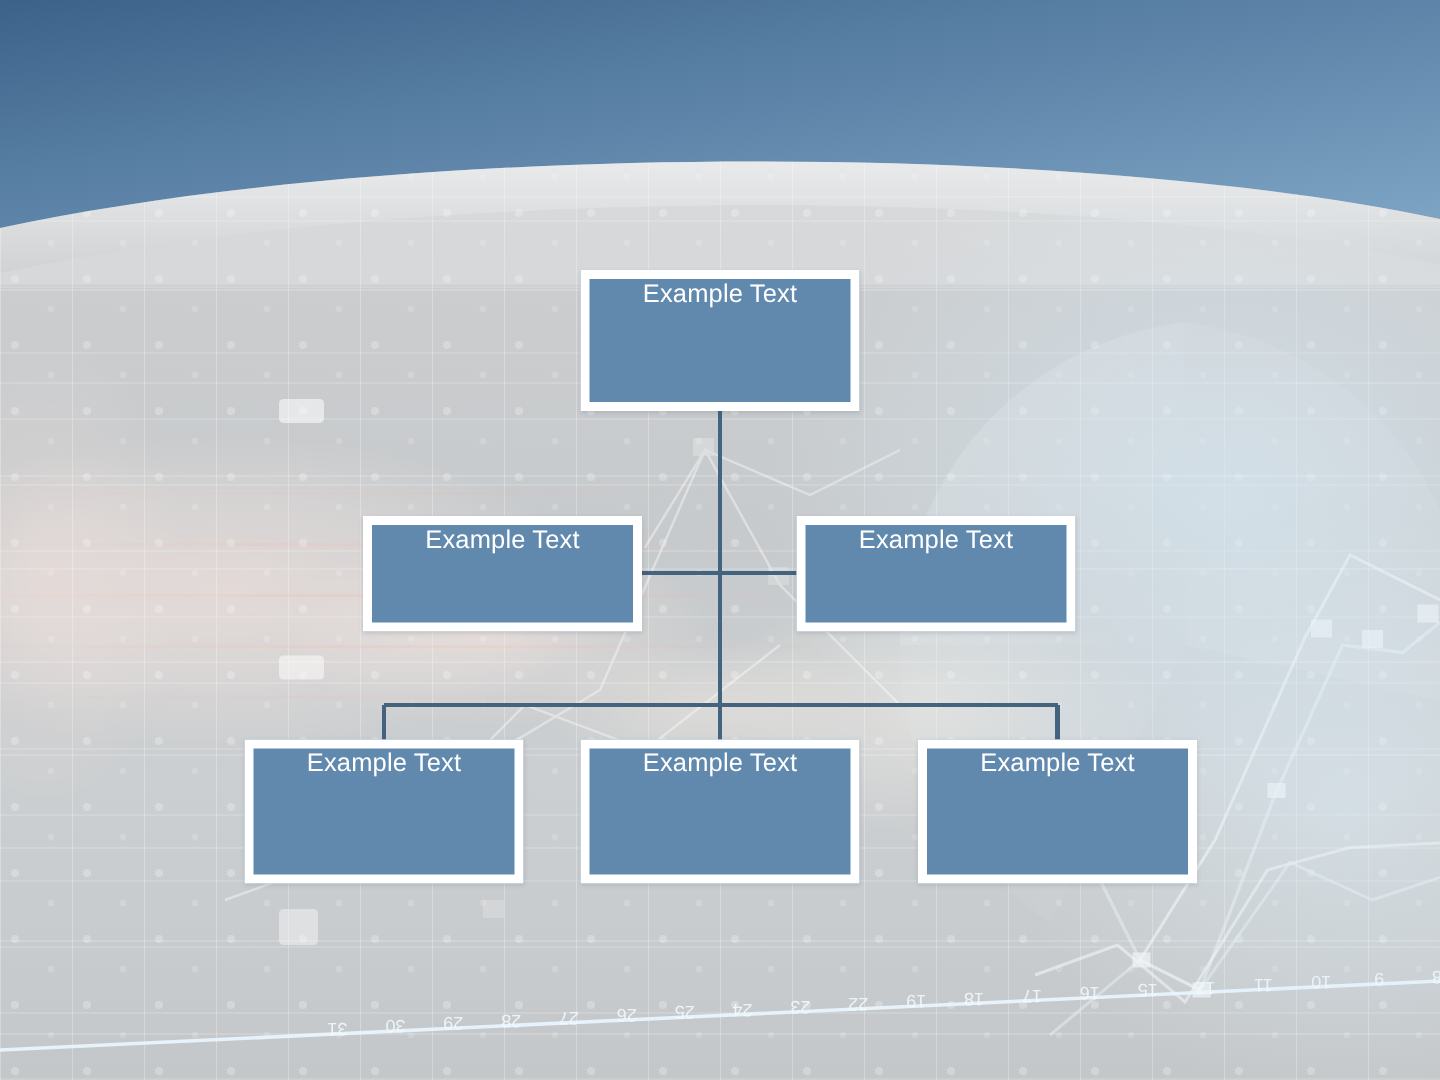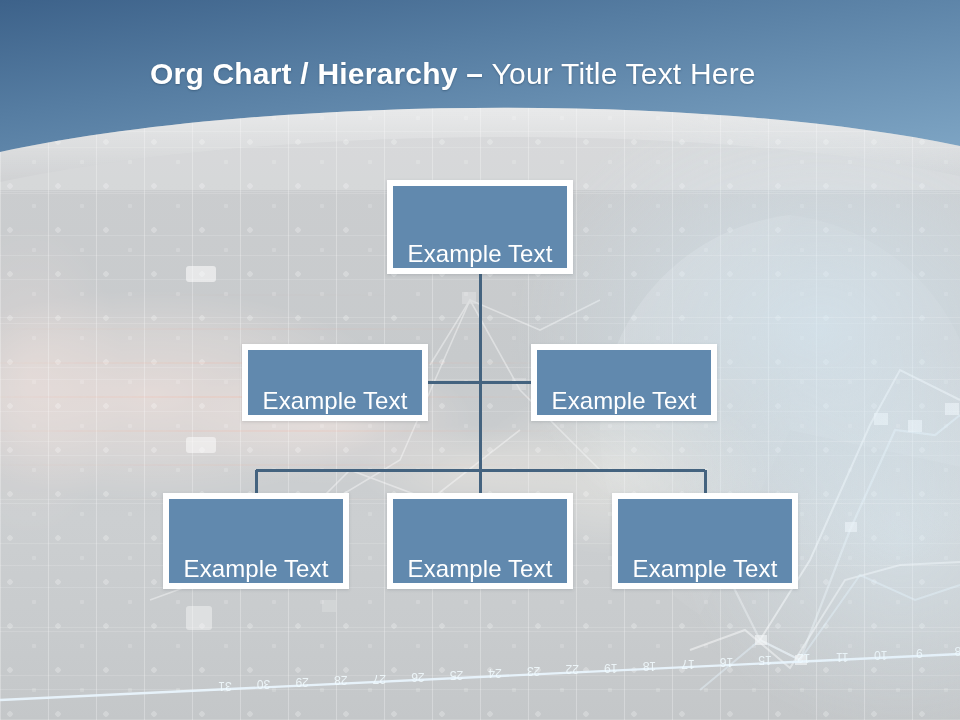--- a/index.html
+++ b/index.html
@@ -141,24 +141,24 @@
     position: absolute;
     inset: 0;
   }
 
   .node {
     position: absolute;
     box-sizing: border-box;
     background: #6189ae;
     border: 6px solid #ffffff;
     display: flex;
-    align-items: flex-end;
+    align-items: flex-start;
     justify-content: center;
     color: #ffffff;
-    font-size: 24px;
+    font-size: 17px;
     letter-spacing: 0.1px;
     box-shadow: 0 1px 3px rgba(60,70,85,0.18);
   }
 
   .connectors { position: absolute; inset: 0; }
 </style>
 </head>
 <body>
 
 <div id="slide">
@@ -265,23 +265,20 @@
           <path d="M 0 0 H 960 V 150 Q 480 88 0 150 Z"></path>
         </clipPath>
       </defs>
 
       <path d="M 0 0 H 960 V 146 C 700 92 260 96 0 152 Z" fill="url(#hdrGrad)"></path>
 
       <path d="M 0 152 C 260 96 700 92 960 146 L 960 176 C 700 120 260 126 0 182 Z" fill="url(#arcGrad)"></path>
       <path d="M 0 182 C 260 126 700 120 960 176 L 960 190 L 0 190 Z" fill="#ffffff" fill-opacity="0.22"></path>
     </svg>
 
-    <div class="title">
-      <span class="t-bold">Org Chart / Hierarchy</span><span class="t-dash"> – </span><span class="t-light">Your Title Text Here</span>
-    </div>
   </div>
 
   <div class="chart">
 
     <svg class="connectors" width="960" height="720" viewBox="0 0 960 720">
       <g stroke="#44637f" stroke-width="3" fill="none" shape-rendering="crispEdges">
 
         <line x1="480" y1="274" x2="480" y2="470"></line>
 
         <line x1="428" y1="382" x2="480" y2="382"></line>

